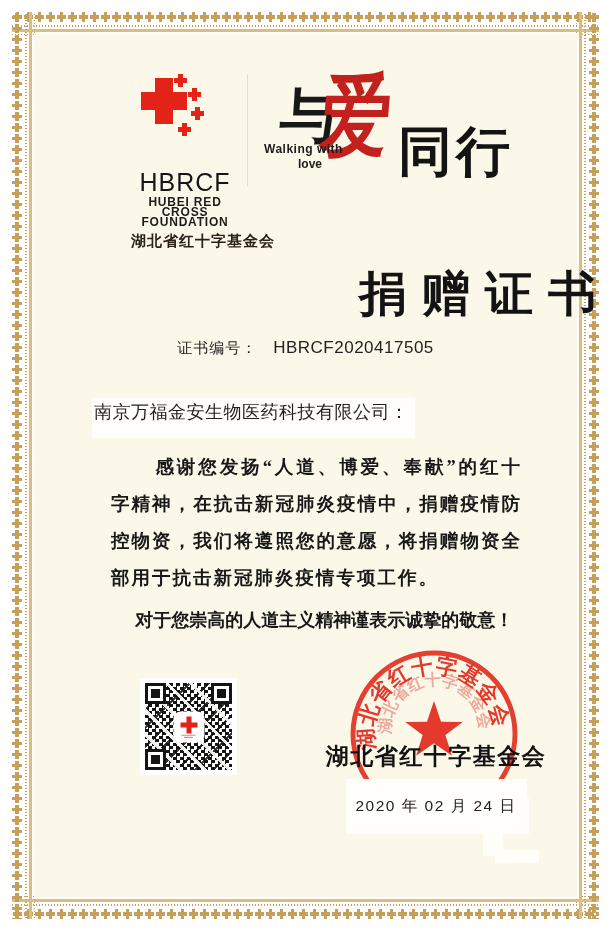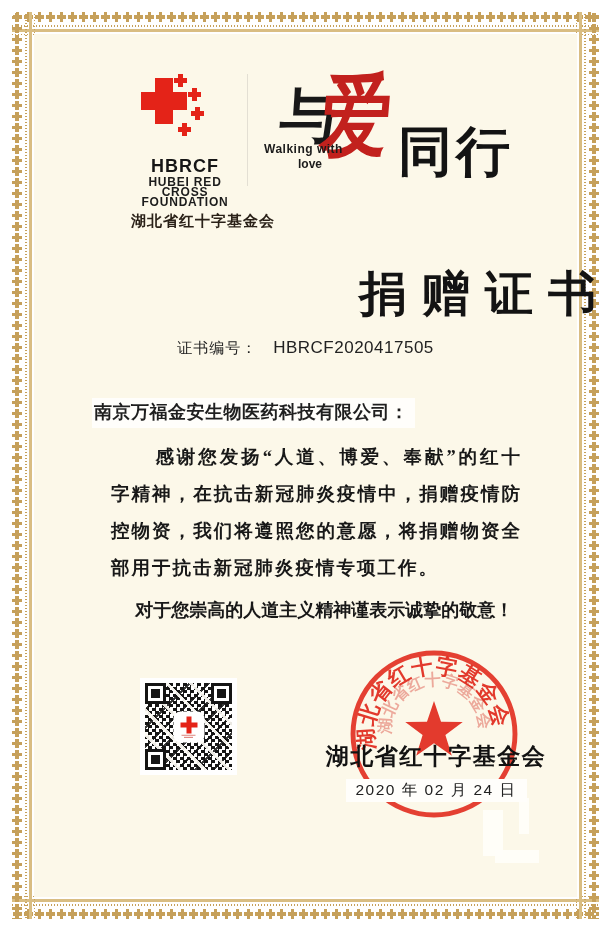--- a/index.html
+++ b/index.html
@@ -39,63 +39,63 @@
     background-size:10px 11px, 4px 11px, 2px 3px, 3px 100%, 1px 3px;
     background-position:0 0, 3px 0, 13px 0, 17px 0, 22px 0;
     background-repeat:repeat-y;}
   .orn.left{left:12px;}
   .orn.right{right:12px;transform:scaleX(-1);}
   .paper{position:absolute;inset:34px;background:var(--cream);}
 
   
   .logo-block{position:absolute;left:131px;top:70px;width:108px;text-align:center;}
   .logo-cross{display:block;margin:0 auto;}
-  .hbrcf{font-weight:bold;font-size:18px;letter-spacing:1px;color:#161616;margin-top:0;}
+  .hbrcf{font-weight:normal;font-size:25px;letter-spacing:1px;color:#161616;margin-top:12px;}
   .org-en{font-weight:bold;font-size:12px;letter-spacing:.8px;color:#1c1c1c;line-height:10px;}
   .org-cn{font-family:"Liberation Serif","DejaVu Serif",serif;font-weight:bold;font-size:15px;color:#2a2118;margin-top:5px;letter-spacing:1px;white-space:nowrap;}
   .hdr-divider{position:absolute;left:247px;top:74px;width:1px;height:112px;background:#e3dfd3;}
 
   .slogan{position:absolute;left:262px;top:64px;width:285px;height:135px;}
   .slogan .yu{position:absolute;left:18px;top:14px;font-family:"Liberation Serif","DejaVu Serif",serif;font-weight:bold;font-size:58px;color:#181818;transform:skewX(-4deg);}
   .slogan .ai{position:absolute;left:64px;top:-8px;font-family:"Liberation Serif","DejaVu Serif",serif;font-weight:bold;font-size:90px;color:#c2211d;transform:scaleX(.78) skewX(-6deg);transform-origin:left top;}
   .slogan .tx{position:absolute;left:136px;top:52px;font-family:"Liberation Serif","DejaVu Serif",serif;font-weight:bold;font-size:54px;letter-spacing:4px;color:#131313;}
   .slogan .w1{position:absolute;left:2px;top:78px;font-weight:bold;font-size:12px;color:#1b1b1b;letter-spacing:.5px;}
   .slogan .w2{position:absolute;left:36px;top:93px;font-weight:bold;font-size:12px;color:#1b1b1b;}
 
   
   .title-en{position:absolute;left:0;right:0;top:238px;text-align:center;font-family:"Liberation Serif","DejaVu Serif",serif;font-weight:bold;font-size:17px;letter-spacing:4.5px;text-indent:4.5px;color:#181818;}
   .title-cn{position:absolute;left:0;right:0;top:262px;text-align:right;font-family:"Liberation Serif","DejaVu Serif",serif;font-weight:bold;font-size:48px;letter-spacing:15px;text-indent:15px;color:#131313;}
   .certno{position:absolute;left:0;right:0;top:338px;text-align:center;color:#222;}
   .certno .lbl{font-size:15px;letter-spacing:1px;}
   .certno .val{font-size:17px;margin-left:16px;letter-spacing:.5px;}
 
   
   .body-block{position:absolute;left:92px;top:398px;width:430px;color:#1f1f1f;}
-  .recipient{display:inline-block;background:#fffefb;padding:2px 6px 4px 2px;font-size:18px;font-weight:700;letter-spacing:.5px;white-space:nowrap;}
+  .recipient{display:inline-block;background:#fffefb;padding:2px 6px 14px 2px;font-size:18px;font-weight:400;letter-spacing:.5px;white-space:nowrap;}
   .para1{margin-top:11px;font-family:"Liberation Serif","DejaVu Serif",serif;font-weight:bold;font-size:18.5px;letter-spacing:2px;line-height:37px;text-align:justify;text-indent:2.4em;color:#181818;margin-left:19px;}
   .para2{margin-top:5px;font-family:Liberation Serif, serif;font-weight:bold;font-size:18px;line-height:37px;text-indent:2.4em;color:#181818;white-space:nowrap;}
 
   
   .qr{position:absolute;left:140px;top:678px;width:97px;height:97px;background:#fff;padding:5px;}
   .qr-grid{position:relative;width:87px;height:87px;
     background-image:
       repeating-linear-gradient(45deg, transparent 0 7px, rgba(252,250,244,.92) 7px 10px, transparent 10px 17px),
       repeating-linear-gradient(135deg, transparent 0 5px, rgba(20,20,20,.85) 5px 7px, transparent 7px 13px),
       conic-gradient(#161616 25%, #fff 0 50%, #161616 0 75%, #fff 0);
     background-size:100% 100%,100% 100%,7px 7px;}
   .finder{position:absolute;width:21px;height:21px;border:3px solid #141414;background:#fff;}
   .finder::after{content:"";position:absolute;inset:3px;background:#141414;}
   .finder.tl{left:0;top:0;} .finder.tr{right:0;top:0;} .finder.bl{left:0;bottom:0;}
   .qr-badge{position:absolute;left:50%;top:50%;width:27px;height:27px;transform:translate(-50%,-50%);background:#fff;border-radius:5px;box-shadow:0 0 0 2px #fff;display:flex;flex-direction:column;align-items:center;justify-content:center;}
 
   
   .stamp{position:absolute;left:345px;top:645px;width:178px;height:178px;}
   .seal-text-block{position:absolute;left:300px;top:741px;width:272px;text-align:center;}
   .seal-org{font-family:"Liberation Serif","DejaVu Serif",serif;font-weight:bold;font-size:23px;letter-spacing:1.5px;color:#121212;white-space:nowrap;}
-  .seal-date{display:inline-block;margin-top:7px;background:#fffefb;padding:1px 10px;font-size:15.5px;letter-spacing:1.5px;color:#222;white-space:nowrap;}
+  .seal-date{display:inline-block;margin-top:7px;background:#fffefb;padding:17px 10px;font-size:15.5px;letter-spacing:1.5px;color:#222;white-space:nowrap;}
   .patch{position:absolute;background:#fffef9;opacity:.92;}
   .patch.p1{left:483px;top:810px;width:20px;height:46px;}
   .patch.p2{left:495px;top:850px;width:44px;height:13px;}
   .patch.p3{left:519px;top:798px;width:10px;height:36px;}
 </style>
 </head>
 <body>
 
 <div class="page">
 

